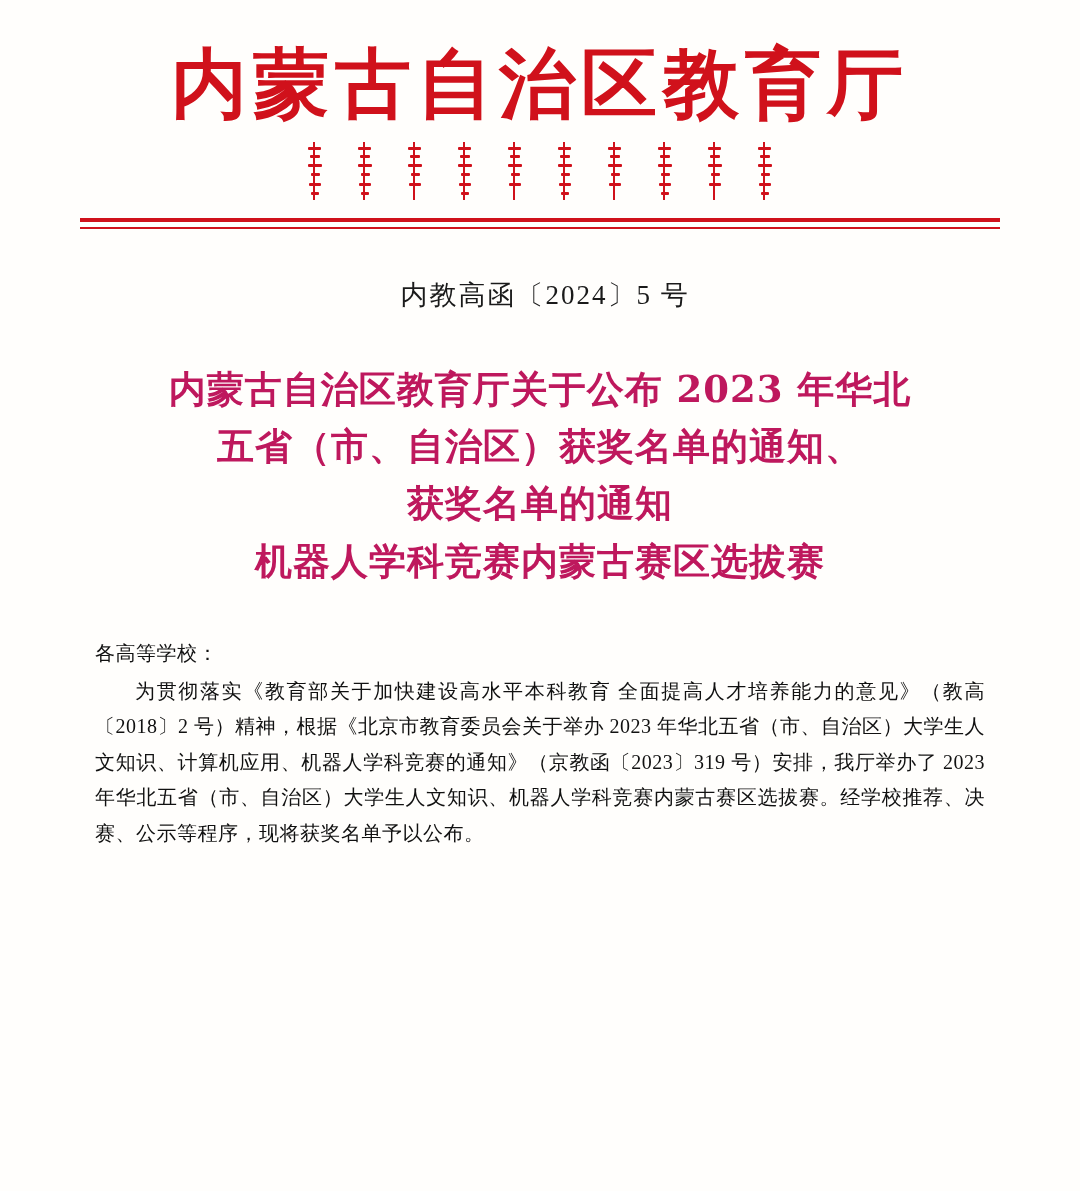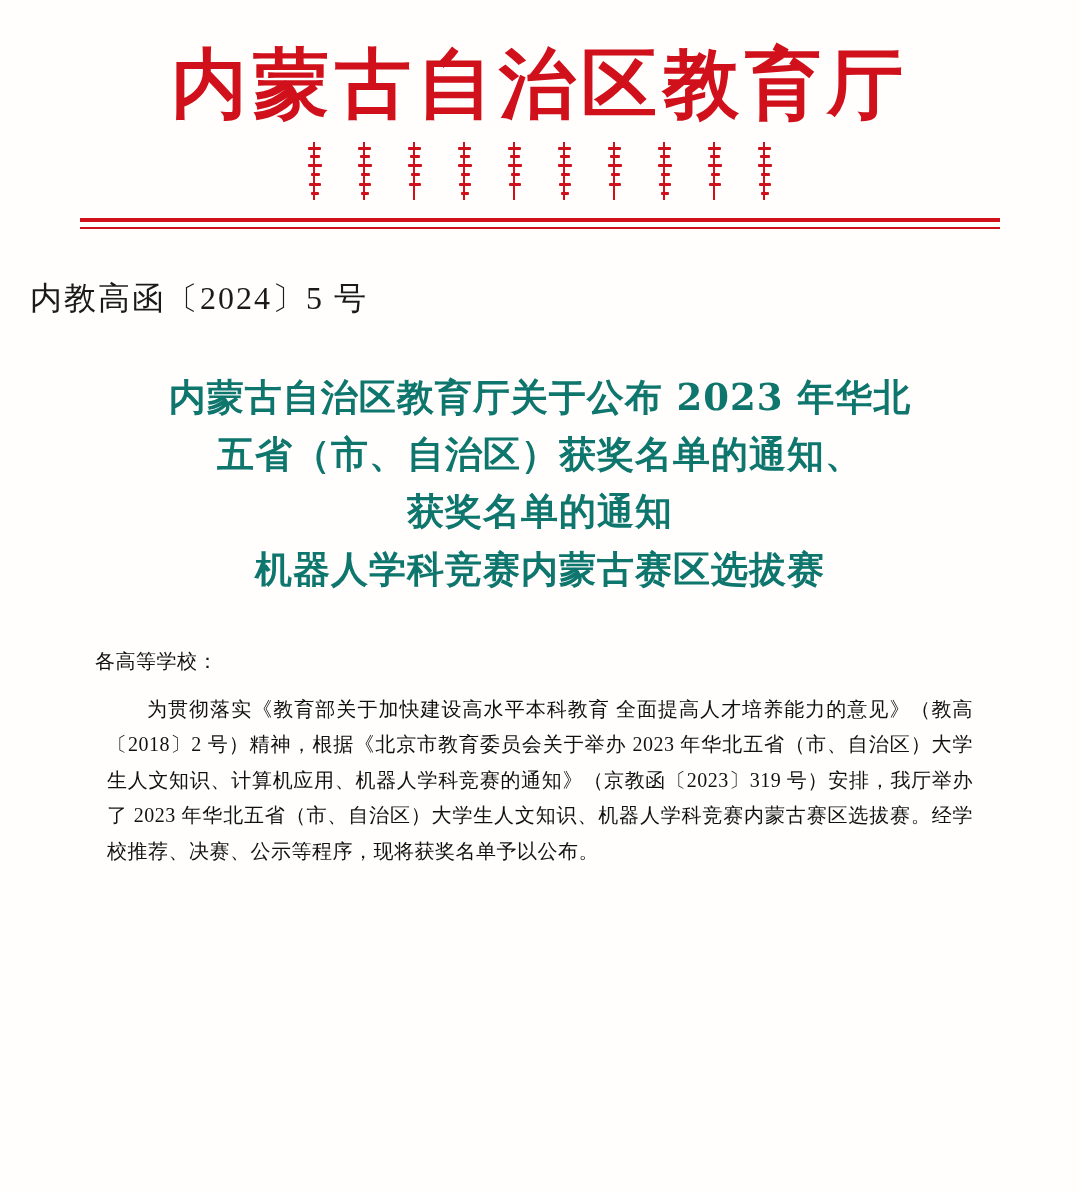--- a/index.html
+++ b/index.html
@@ -84,54 +84,55 @@
   }
   .rule-thin {
     height: 2px;
     background: #d0111b;
     margin-top: 5px;
   }
 
   
   .docnum {
     margin-top: 48px;
-    font-size: 32px;
+    text-align: center;
+    font-size: 27px;
     letter-spacing: 2px;
     color: #1a1a1a;
     padding-right: 20px;
     margin-left: 30px;
   }
 
   
   .doc-title {
     margin: 48px auto 0;
     width: 860px;
     text-align: center;
     font-family: "DejaVu Serif", "Liberation Serif", serif;
     font-weight: 700;
     font-size: 37px;
     line-height: 1.55;
     letter-spacing: 1px;
-    color: #0f766e;
+    color: #be185d;
   }
   .doc-title .tline { display: block; }
 
   
   .body-block {
     margin: 46px auto 0;
     width: 890px;
     font-size: 20px;
     line-height: 1.78;
     letter-spacing: 0.5px;
     color: #111;
     text-align: justify;
   }
   .salutation { margin: 0 0 2px 0; }
   .para {
-    margin: 12px;
+    margin: 0;
     text-indent: 2em;
   }
 </style>
 </head>
 <body>
 
 <div class="page">
 
   <header class="letterhead">
     <div class="lh-title">内蒙古自治区教育厅</div>

